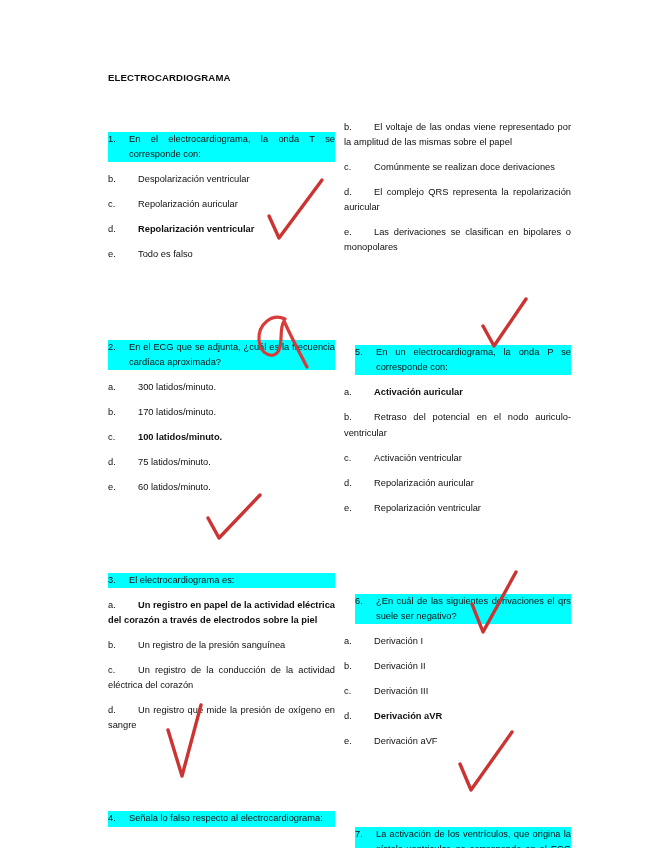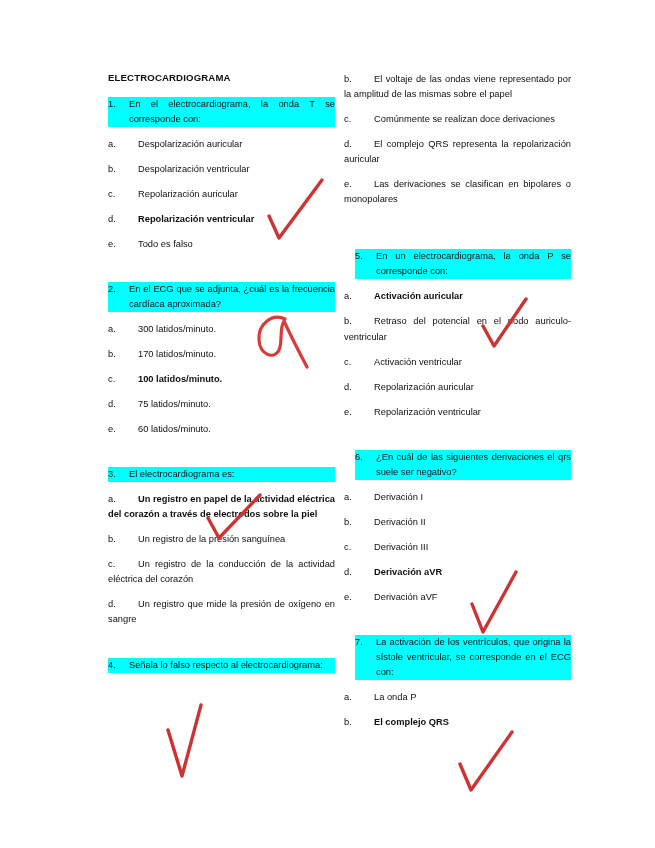--- a/index.html
+++ b/index.html
@@ -43,21 +43,21 @@
 
   .doc-title {
     font-size: 9.6px;
     font-weight: bold;
     letter-spacing: 0.15px;
     margin: 0 0 13px 0;
     line-height: 1.2;
   }
 
   
-  .q-block { margin-bottom: 0; }
+  .q-block { margin-bottom: 0; margin-top: 48px; }
 
   .q-head {
     display: flex;
     font-size: 9.3px;
     line-height: 1.62;
     margin-bottom: 10px;
   }
   .q-num {
     flex: 0 0 auto;
     width: 21px;
@@ -121,23 +121,20 @@
     <div class="col col-left">
 
       <div class="doc-title">ELECTROCARDIOGRAMA</div>
 
       <div class="q-block">
         <div class="q-head">
           <span class="q-num">1.</span>
           <span class="q-text">En el electrocardiograma, la onda T se corresponde con:</span>
         </div>
         <div class="opt">
-          <span class="lab">a.</span><span class="body">Despolarización auricular</span>
-        </div>
-        <div class="opt">
           <span class="lab">b.</span><span class="body">Despolarización ventricular</span>
         </div>
         <div class="opt">
           <span class="lab">c.</span><span class="body">Repolarización auricular</span>
         </div>
         <div class="opt">
           <span class="lab">d.</span><span class="body bold">Repolarización ventricular</span>
         </div>
         <div class="opt">
           <span class="lab">e.</span><span class="body">Todo es falso</span>

